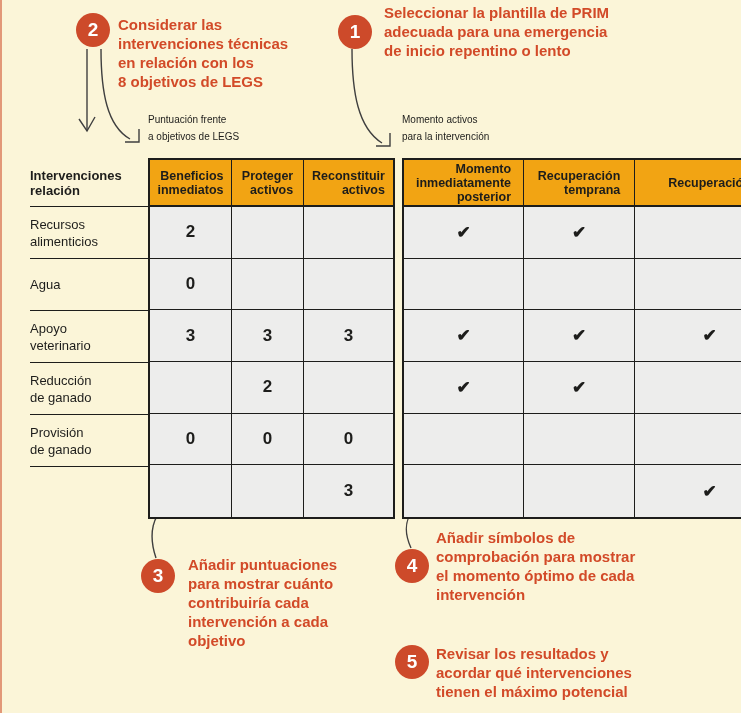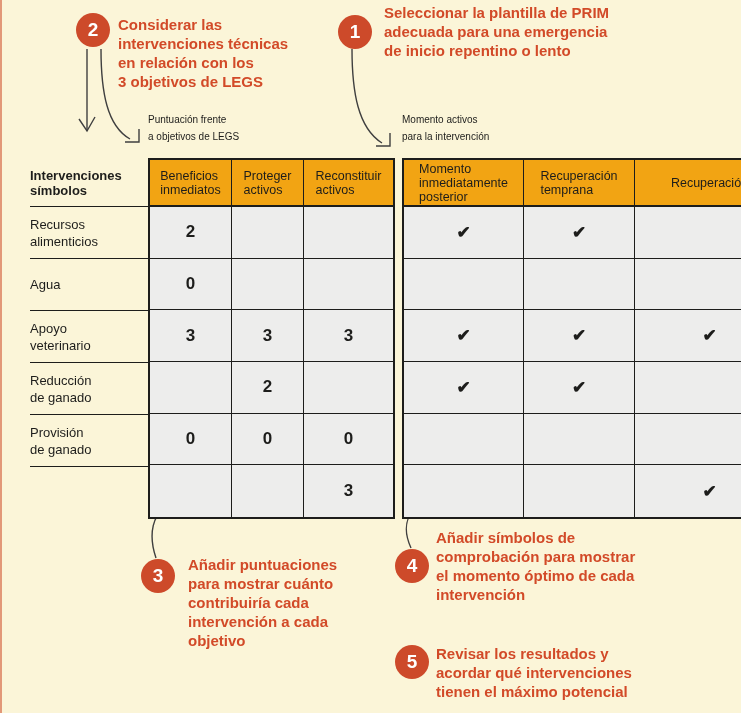--- a/index.html
+++ b/index.html
@@ -12,22 +12,22 @@
   .note{position:absolute;color:#D24A28;font-weight:bold;font-size:15px;line-height:19px;white-space:pre-line}
   .ghead{position:absolute;font-weight:normal;font-size:10px;line-height:17px;white-space:pre-line}
   .rowhead{position:absolute;left:30px;top:158px;width:118px;height:49px;display:flex;align-items:center;
     font-weight:bold;font-size:13px;line-height:15px;white-space:pre-line}
   .labels{position:absolute;left:30px;top:206px;width:118px;border-top:1.5px solid #1D1D1B}
   .lrow{height:52px;box-sizing:border-box;border-bottom:1.5px solid #1D1D1B;display:flex;align-items:center;
     font-size:13px;line-height:17px;white-space:pre-line}
   .grid{position:absolute;top:158px;height:361px;box-sizing:border-box;border:2px solid #1D1D1B;display:grid}
   .grid-scores{left:148px;width:247px;grid-template-columns:82px 72px 1fr;grid-template-rows:47px repeat(6,1fr)}
   .grid-timing{left:402px;width:384px;grid-template-columns:120px 111px 1fr;grid-template-rows:47px repeat(6,1fr)}
-  .hcell{background:#F2A413;display:flex;align-items:center;justify-content:center;text-align:left;
-    font-weight:normal;font-size:12.5px;line-height:14px;white-space:pre-line;box-sizing:border-box;
+  .hcell{background:#F2A413;display:flex;align-items:center;justify-content:center;text-align:right;
+    font-weight:bold;font-size:12.5px;line-height:14px;white-space:pre-line;box-sizing:border-box;
     border-right:1.5px solid #1D1D1B;border-bottom:2px solid #1D1D1B;padding:0 1px}
   .cell{background:#EDEDEC;display:flex;align-items:center;justify-content:center;font-weight:bold;
     font-size:17px;box-sizing:border-box;border-right:1.5px solid #1D1D1B;border-bottom:1.5px solid #1D1D1B}
   .grid > :nth-child(3n){border-right:none}
   .grid > :nth-child(n+19){border-bottom:none}
 </style>
 </head>
 <body>
 
 <div class="canvas">
@@ -64,41 +64,41 @@
   <div class="badge" style="left:395px;top:645px">
       <span>5</span>
     </div>
 
   <div class="note" style="left:384px;top:3px;width:280px">Seleccionar la plantilla de PRIM
 adecuada para una emergencia
 de inicio repentino o lento</div>
   <div class="note" style="left:118px;top:15px;width:230px">Considerar las
 intervenciones técnicas
 en relación con los
-3 objetivos de LEGS</div>
+8 objetivos de LEGS</div>
   <div class="note" style="left:188px;top:555px;width:210px">Añadir puntuaciones
 para mostrar cuánto
 contribuiría cada
 intervención a cada
 objetivo</div>
   <div class="note" style="left:436px;top:528px;width:250px">Añadir símbolos de
 comprobación para mostrar
 el momento óptimo de cada
 intervención</div>
   <div class="note" style="left:436px;top:644px;width:250px">Revisar los resultados y
 acordar qué intervenciones
 tienen el máximo potencial</div>
 
   <div class="ghead" style="left:148px;top:111px">Puntuación frente
 a objetivos de LEGS</div>
   <div class="ghead" style="left:402px;top:111px">Momento activos
 para la intervención</div>
 
   <div class="rowhead">Intervenciones
-símbolos</div>
+relación</div>
   <div class="labels">
     <div class="lrow">Recursos
 alimenticios</div>
     <div class="lrow">Agua</div>
     <div class="lrow">Apoyo
 veterinario</div>
     <div class="lrow">Reducción
 de ganado</div>
     <div class="lrow">Provisión
 de ganado</div>

